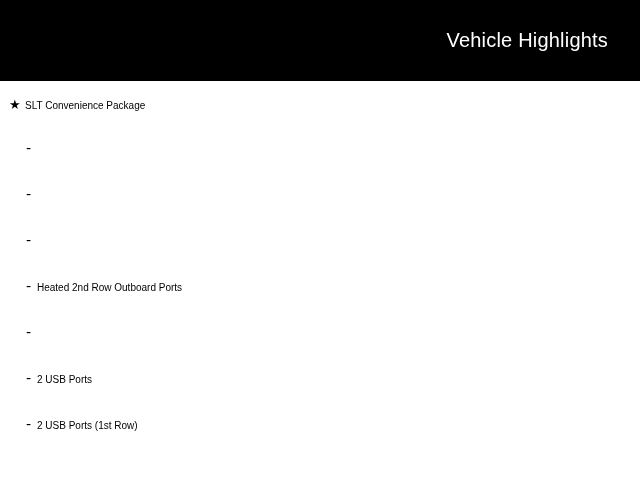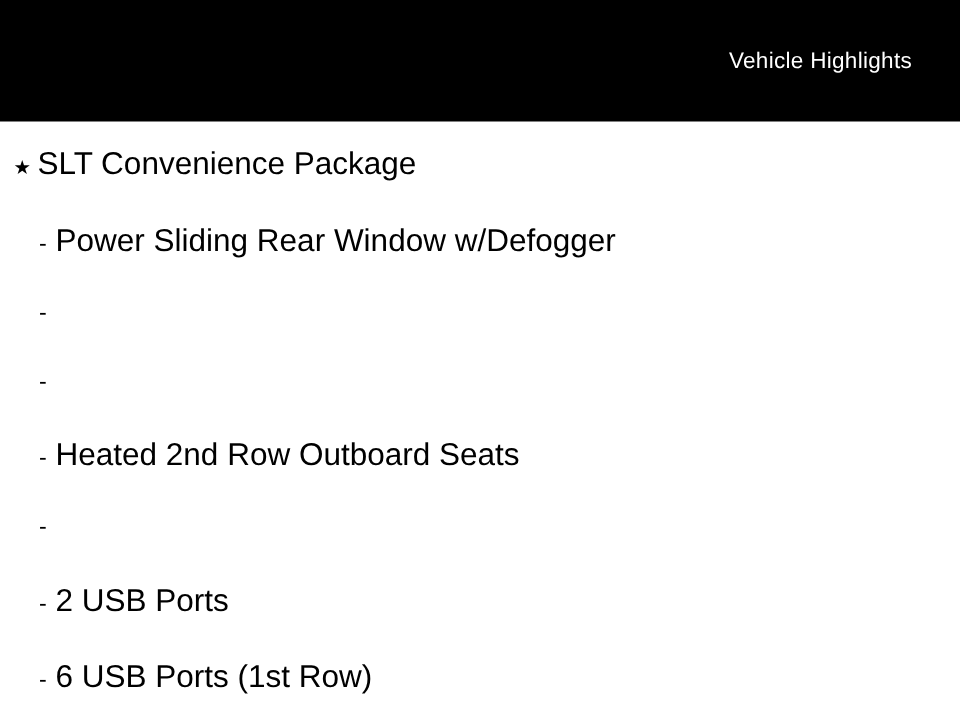--- a/index.html
+++ b/index.html
@@ -24,21 +24,21 @@
     height: 81px;
     background: #000000;
     display: flex;
     align-items: center;
     justify-content: flex-end;
     box-sizing: border-box;
     padding-right: 32px;
   }
   .header-title {
     color: #ffffff;
-    font-size: 15px;
+    font-size: 20px;
     letter-spacing: 0.2px;
     white-space: nowrap;
   }
   .content {
     padding: 0;
     margin: 0;
   }
   .item {
     display: flex;
     align-items: baseline;
@@ -61,21 +61,21 @@
     text-align: left;
   }
   .dash {
     width: 11px;
     flex: 0 0 11px;
     color: #000000;
     font-size: 15.5px;
   }
   .item-text {
     color: #000000;
-    font-size: 21px;
+    font-size: 10px;
     line-height: 1.1;
     white-space: nowrap;
   }
 </style>
 </head>
 <body>
 
 <div class="page">
 
   <div class="header-bar">
@@ -84,44 +84,43 @@
 
   <div class="content">
 
     <div class="item package">
       <span class="bullet-star">★</span>
       <span class="item-text">SLT Convenience Package</span>
     </div>
 
     <div class="item sub">
       <span class="dash">-</span>
-      <span class="item-text">Power Sliding Rear Window w/Defogger</span>
     </div>
 
     <div class="item sub">
       <span class="dash">-</span>
     </div>
 
     <div class="item sub">
       <span class="dash">-</span>
     </div>
 
     <div class="item sub">
       <span class="dash">-</span>
-      <span class="item-text">Heated 2nd Row Outboard Seats</span>
+      <span class="item-text">Heated 2nd Row Outboard Ports</span>
     </div>
 
     <div class="item sub">
       <span class="dash">-</span>
     </div>
 
     <div class="item sub">
       <span class="dash">-</span>
       <span class="item-text">2 USB Ports</span>
     </div>
 
     <div class="item sub">
       <span class="dash">-</span>
-      <span class="item-text">6 USB Ports (1st Row)</span>
+      <span class="item-text">2 USB Ports (1st Row)</span>
     </div>
 
   </div>
 </div>
 
 </body></html>

